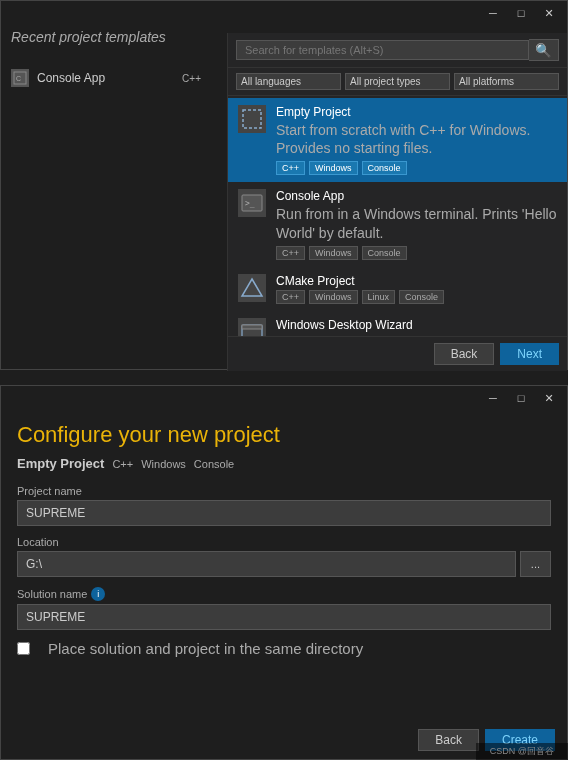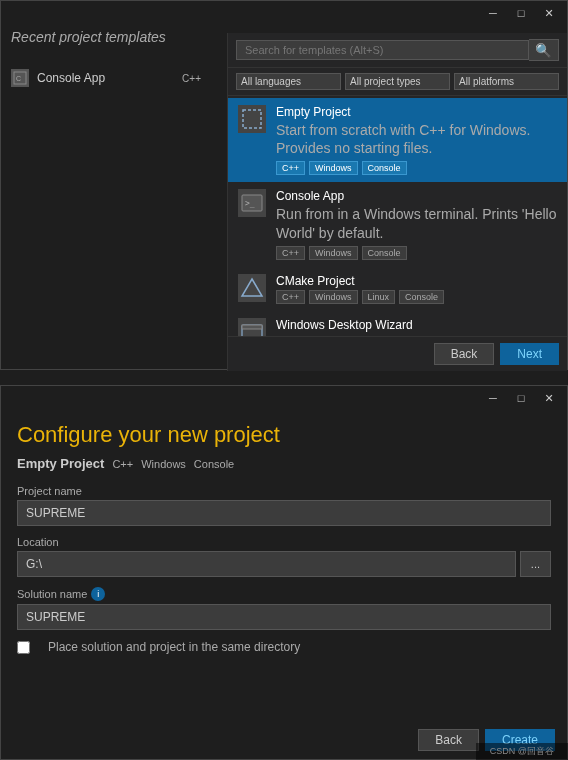--- a/index.html
+++ b/index.html
@@ -337,21 +337,21 @@
       margin-top: 8px;
     }
 
     .checkbox-input {
       width: 13px; height: 13px;
       cursor: pointer;
       accent-color: #0e639c;
     }
 
     .checkbox-label {
-      font-size: 12px;
+      font-size: 15px;
       color: #aaaaaa;
       padding-left: 12px;
     }
 
     .configure-bottom {
       position: absolute;
       bottom: 8px; right: 12px;
       display: flex;
       gap: 6px;
     }

